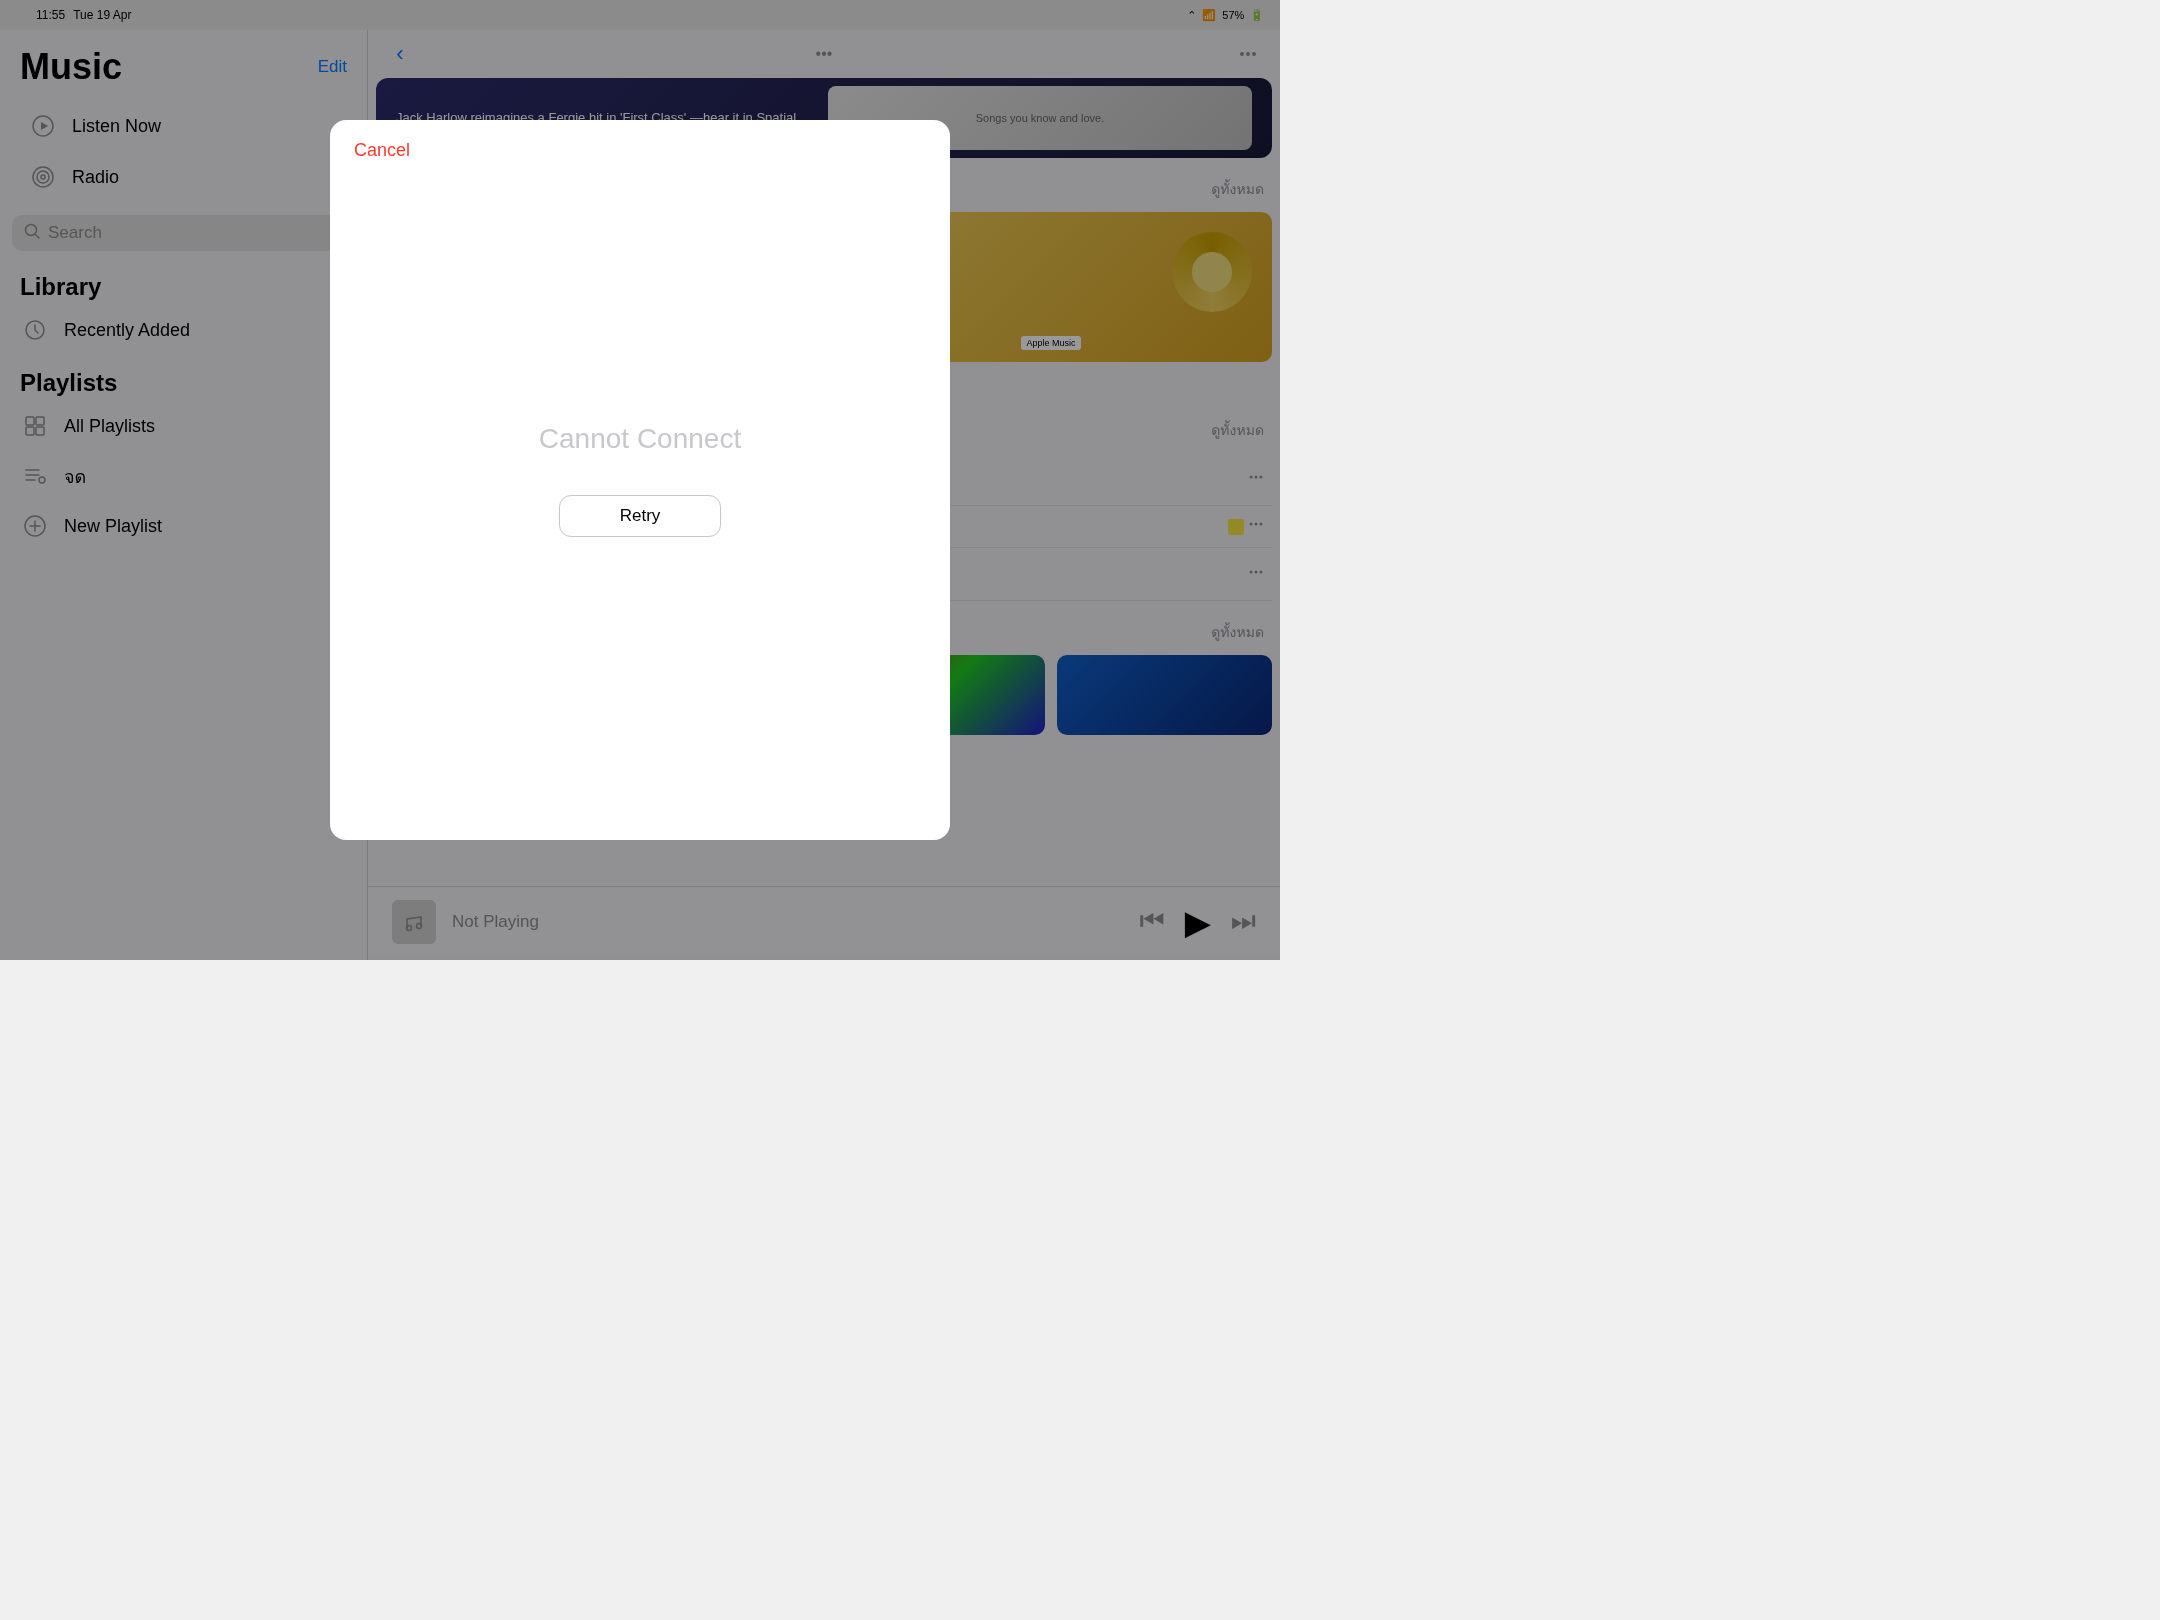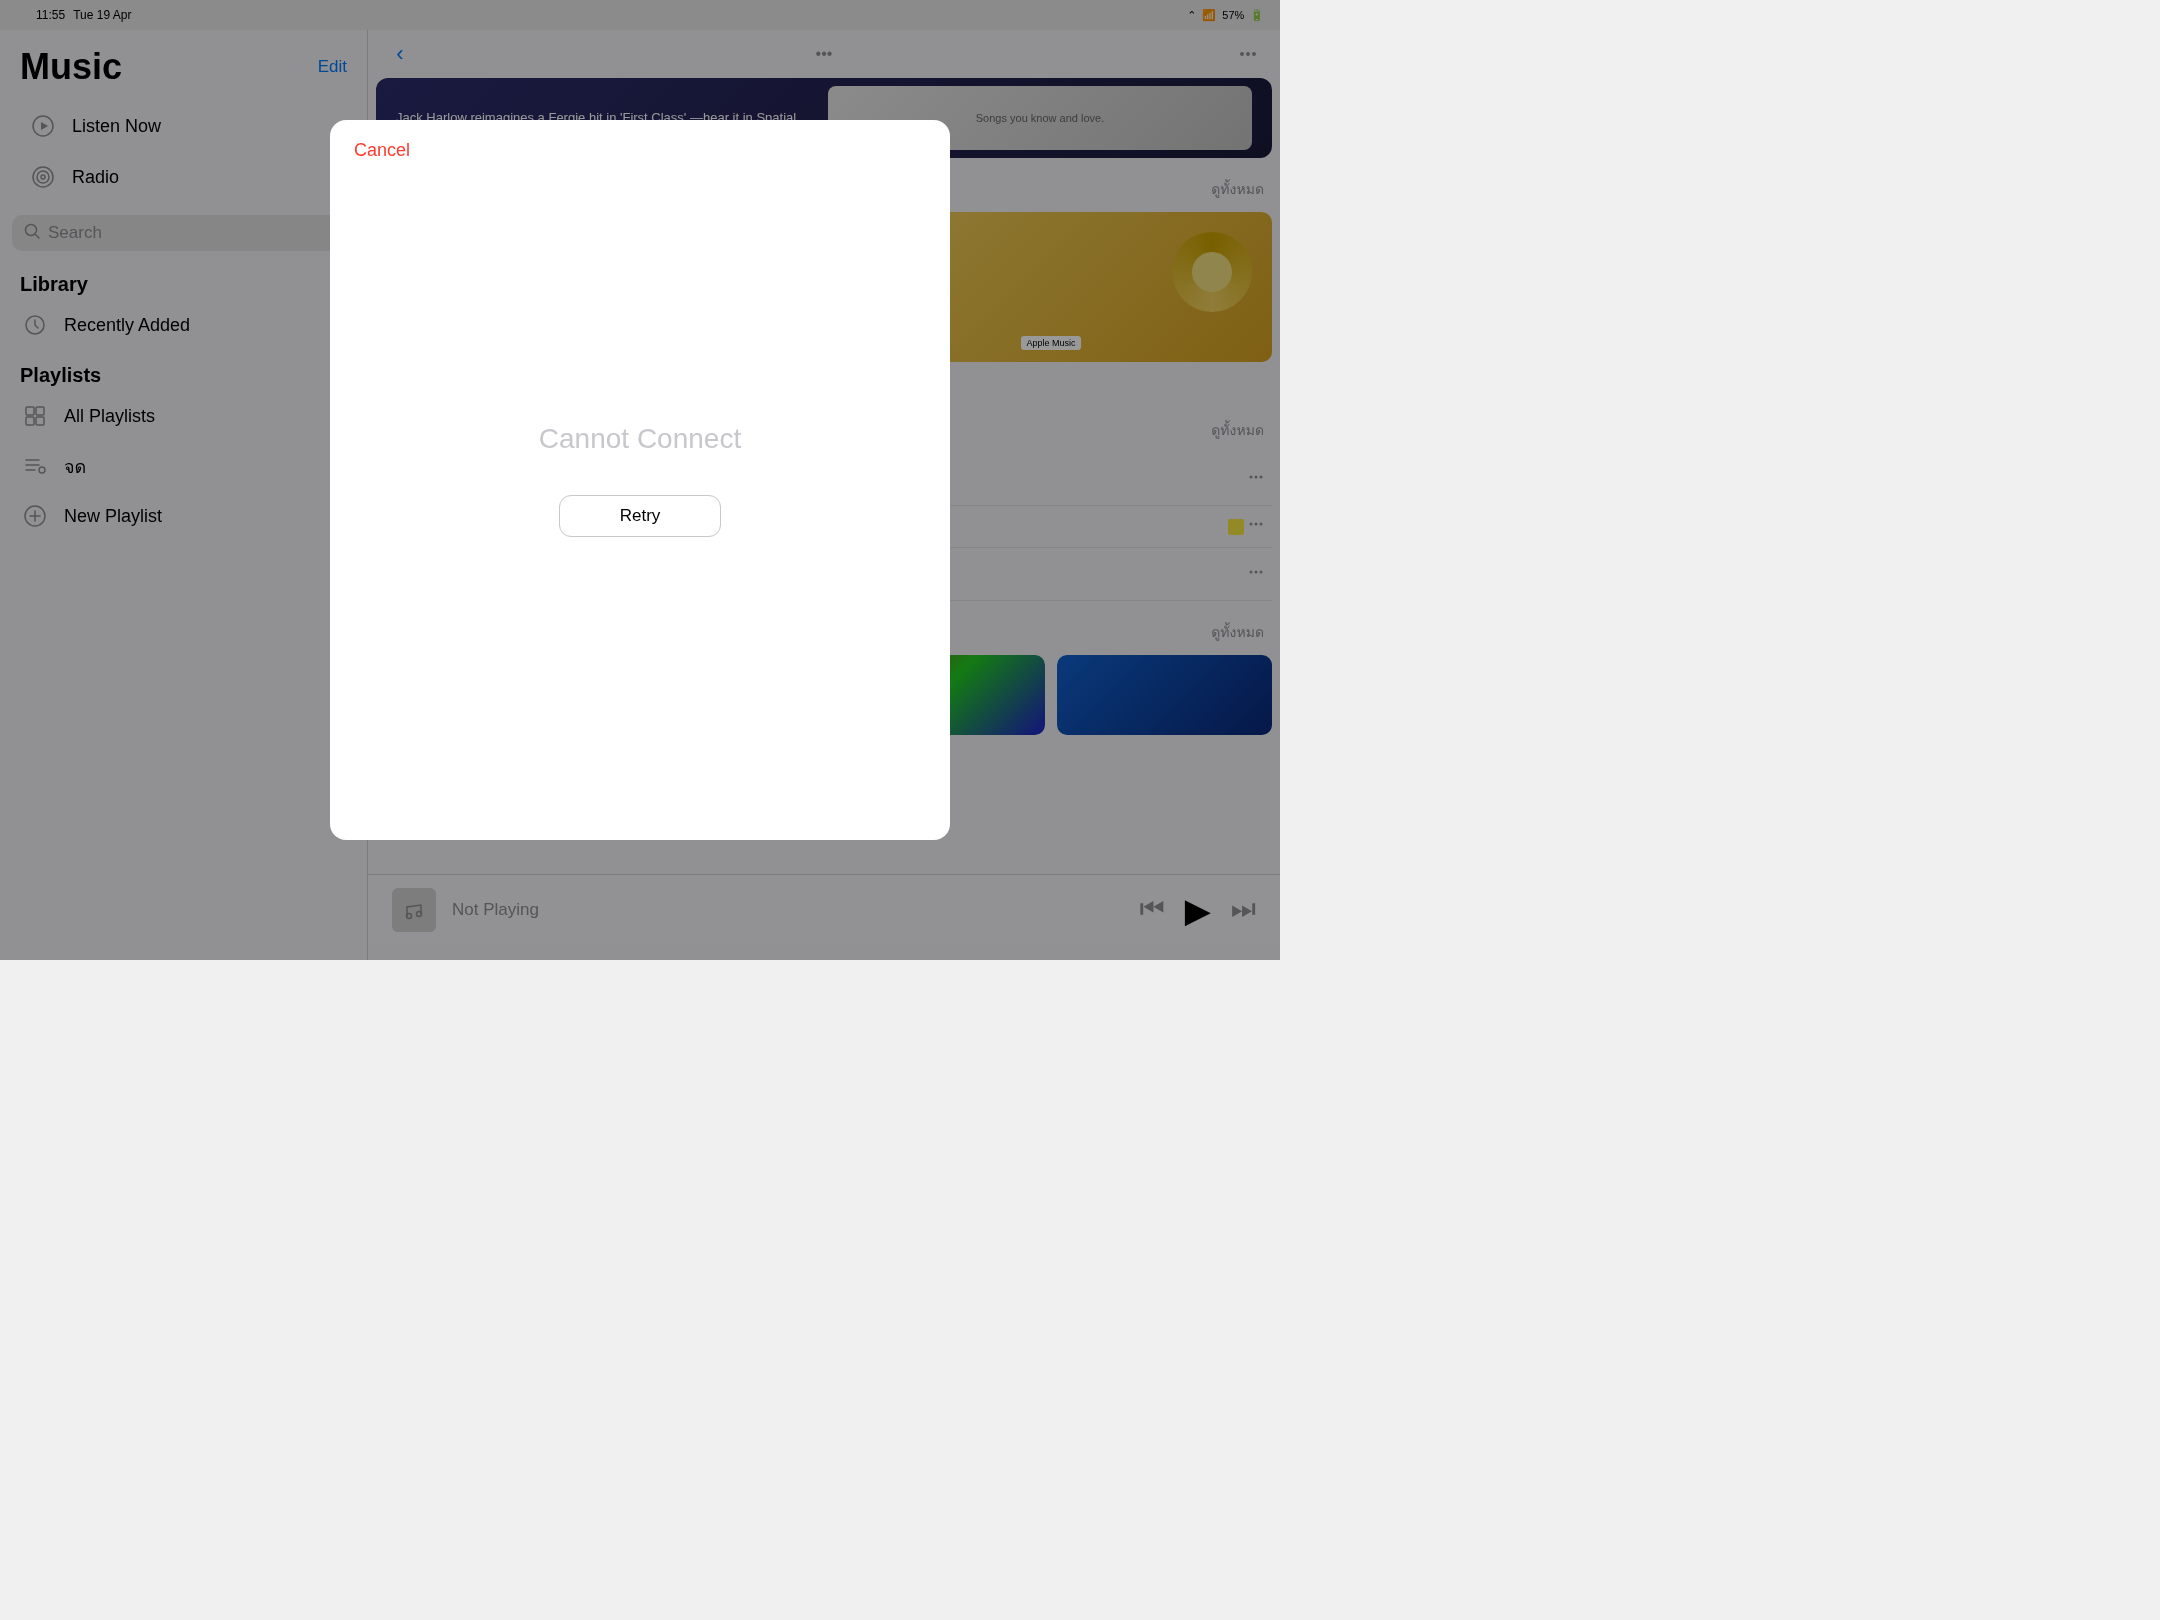--- a/index.html
+++ b/index.html
@@ -100,21 +100,21 @@
       display: flex;
       align-items: center;
       padding: 8px 12px;
       gap: 8px;
     }
     .search-bar-icon { color: #8e8e93; font-size: 16px; }
     .search-bar-text { font-size: 17px; color: #8e8e93; }
 
     .section-header {
       padding: 14px 20px 4px;
-      font-size: 20px;
+      font-size: 24px;
       font-weight: 700;
       color: #000;
     }
 
     .sidebar-playlist-item {
       display: flex;
       align-items: center;
       gap: 14px;
       padding: 10px 20px;
       cursor: pointer;
@@ -263,21 +263,21 @@
       font-size: 8px;
       padding: 1px 3px;
       border-radius: 2px;
       margin-left: 4px;
       vertical-align: middle;
     }
 
     
     .now-playing-bar {
       position: absolute;
-      bottom: 16px; left: 0; right: 0;
+      bottom: 4px; left: 0; right: 0;
       height: 70px;
       background: rgba(242,242,247,0.95);
       backdrop-filter: blur(10px);
       border-top: 1px solid #d0d0d0;
       display: flex;
       align-items: center;
       padding: 0 24px;
       gap: 16px;
     }
     .now-playing-icon {

